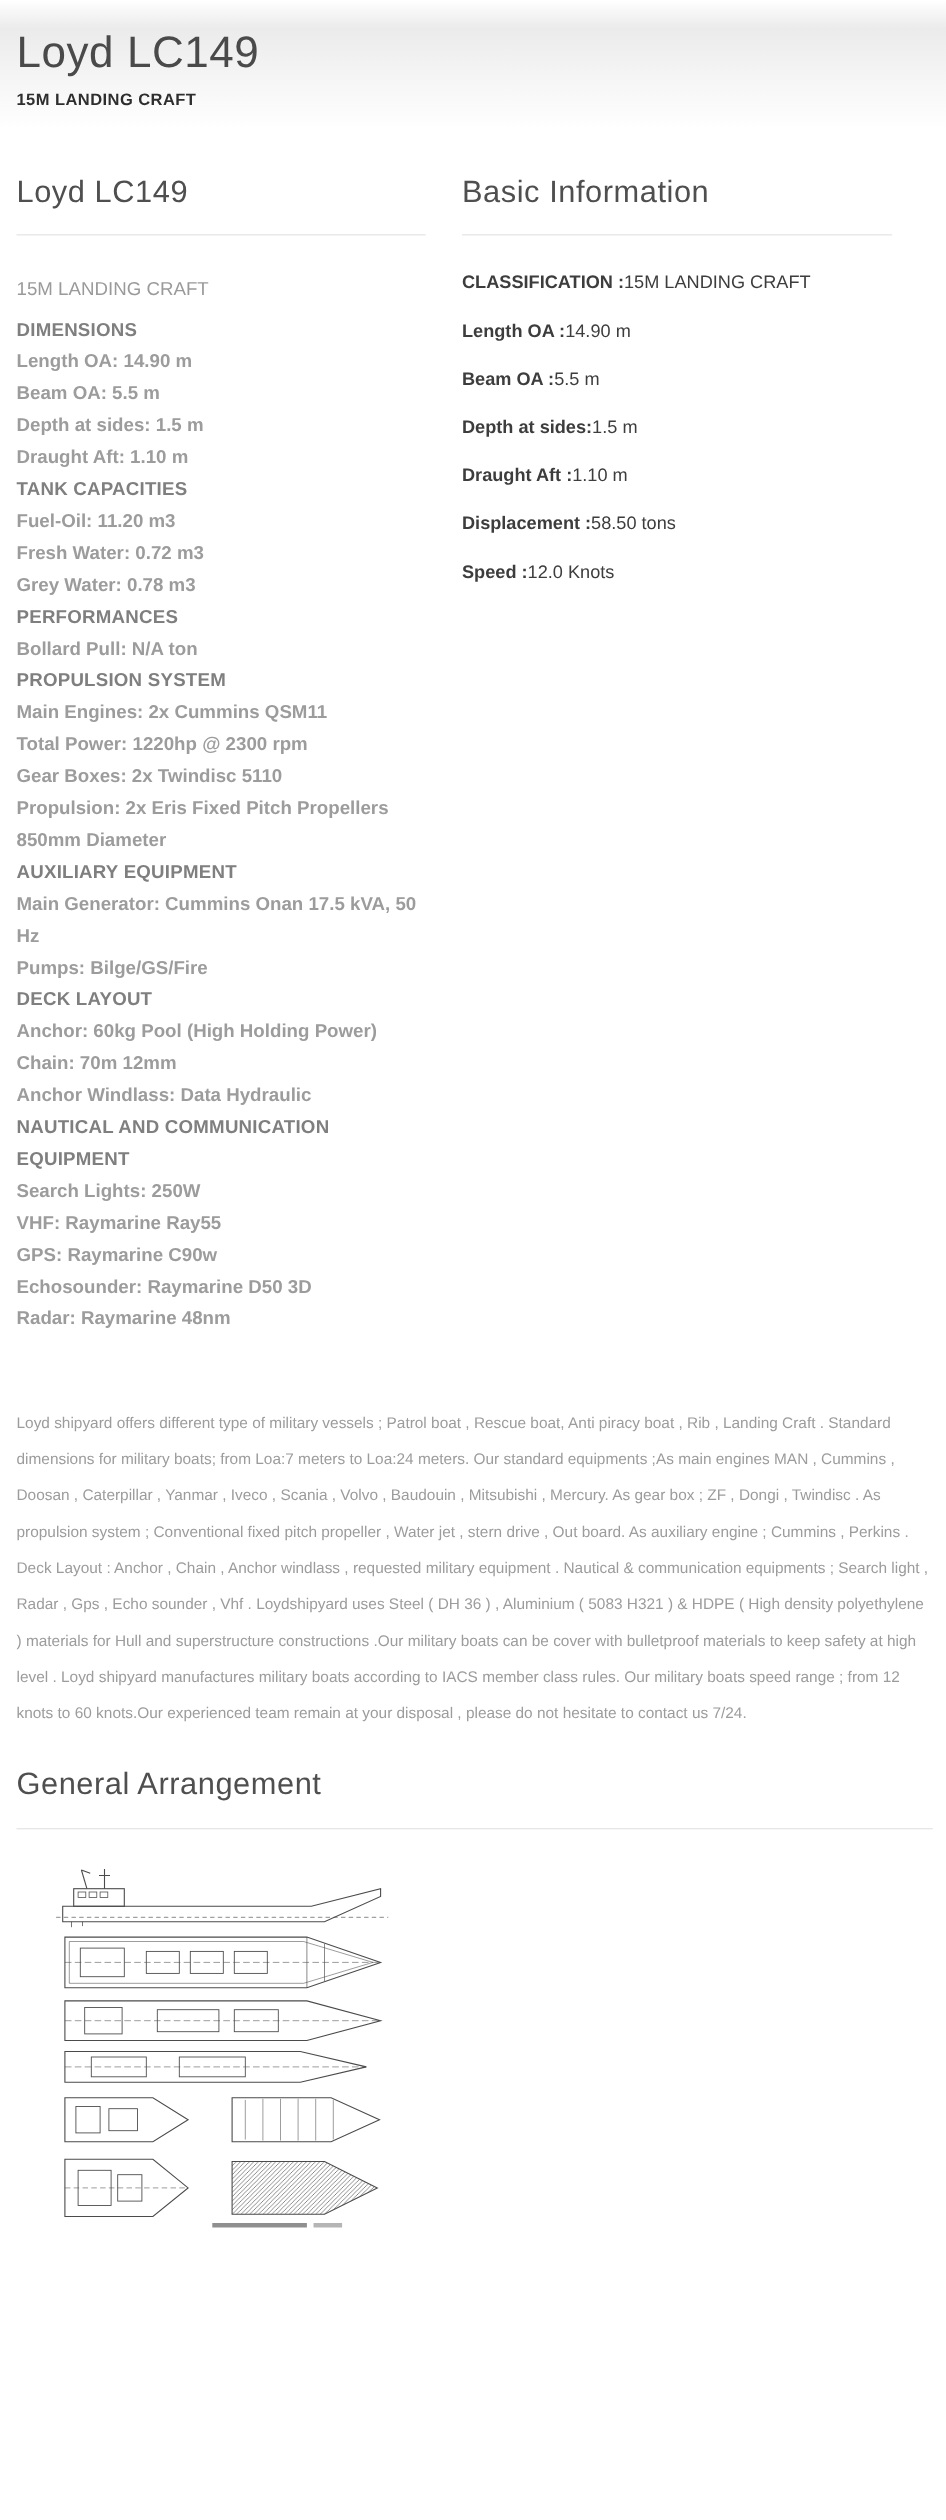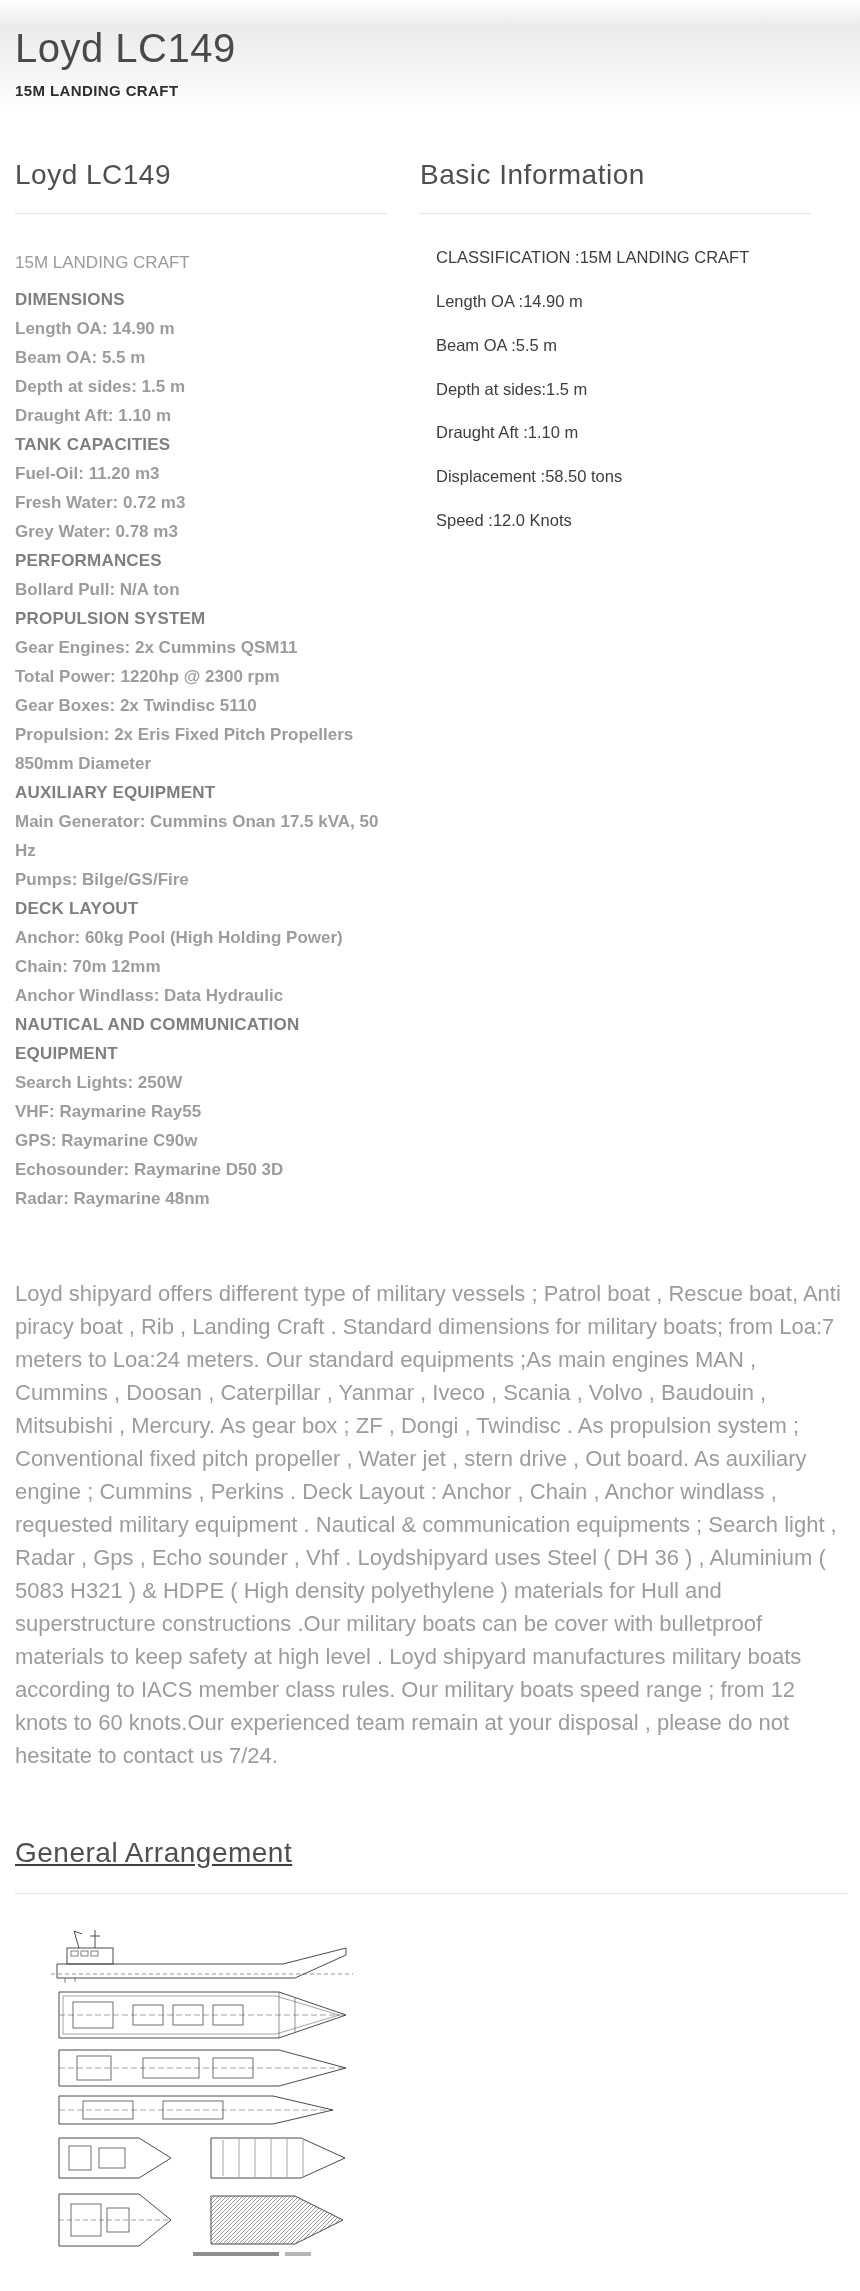--- a/index.html
+++ b/index.html
@@ -72,32 +72,32 @@
     line-height: 29px;
     font-weight: bold;
   }
 
   .bi-row {
     font-size: 16.5px;
     color: #3d3d3d;
     margin-bottom: 24px;
     line-height: 1.2;
   }
-  .bi-label { font-weight: 400; margin-left: 16px; }
+  .bi-label { font-weight: 700; }
 
   
   .description {
     margin: 64px 15px 0 15px;
     color: #9c9c9c;
-    font-size: 22px;
+    font-size: 14px;
     line-height: 33px;
   }
 
   
-  .ga-section { margin: 65px 12px 0 15px; text-decoration: underline; }
+  .ga-section { margin: 32px 12px 0 15px; }
   .ga-divider { border-bottom: 1px solid #e2e2e2; margin-top: 24px; }
   .ga-drawing-wrap { margin: 34px 0 10px 28px; }
   .ga-drawing-wrap svg { display: block; }
 </style>
 </head>
 <body>
 
 <header class="page-header">
   <h1 class="page-title">Loyd LC149</h1>
   <div class="page-subtitle">15M LANDING CRAFT</div>
@@ -115,21 +115,21 @@
         <div class="spec-line">Beam OA: 5.5 m</div>
         <div class="spec-line">Depth at sides: 1.5 m</div>
         <div class="spec-line">Draught Aft: 1.10 m</div>
         <div class="spec-title">TANK CAPACITIES</div>
         <div class="spec-line">Fuel-Oil: 11.20 m3</div>
         <div class="spec-line">Fresh Water: 0.72 m3</div>
         <div class="spec-line">Grey Water: 0.78 m3</div>
         <div class="spec-title">PERFORMANCES</div>
         <div class="spec-line">Bollard Pull: N/A ton</div>
         <div class="spec-title">PROPULSION SYSTEM</div>
-        <div class="spec-line">Gear Engines: 2x Cummins QSM11</div>
+        <div class="spec-line">Main Engines: 2x Cummins QSM11</div>
         <div class="spec-line">Total Power: 1220hp @ 2300 rpm</div>
         <div class="spec-line">Gear Boxes: 2x Twindisc 5110</div>
         <div class="spec-line">Propulsion: 2x Eris Fixed Pitch Propellers 850mm Diameter</div>
         <div class="spec-title">AUXILIARY EQUIPMENT</div>
         <div class="spec-line">Main Generator: Cummins Onan 17.5 kVA, 50 Hz</div>
         <div class="spec-line">Pumps: Bilge/GS/Fire</div>
         <div class="spec-title">DECK LAYOUT</div>
         <div class="spec-line">Anchor: 60kg Pool (High Holding Power)</div>
         <div class="spec-line">Chain: 70m 12mm</div>
         <div class="spec-line">Anchor Windlass: Data Hydraulic</div>

